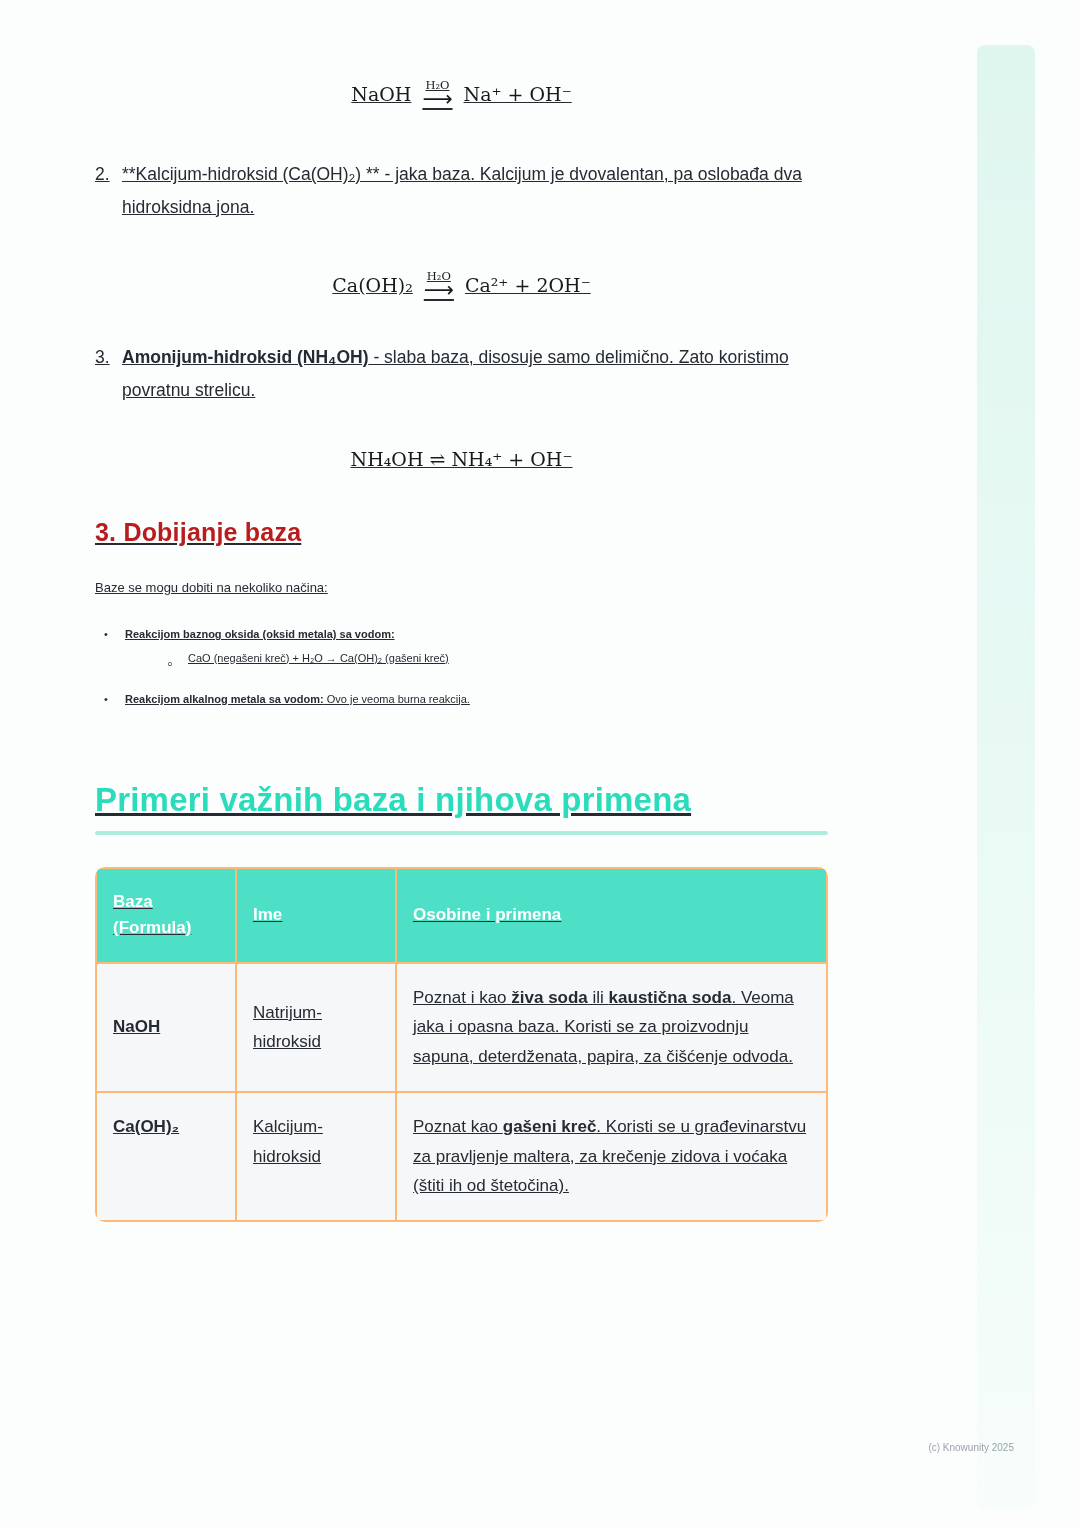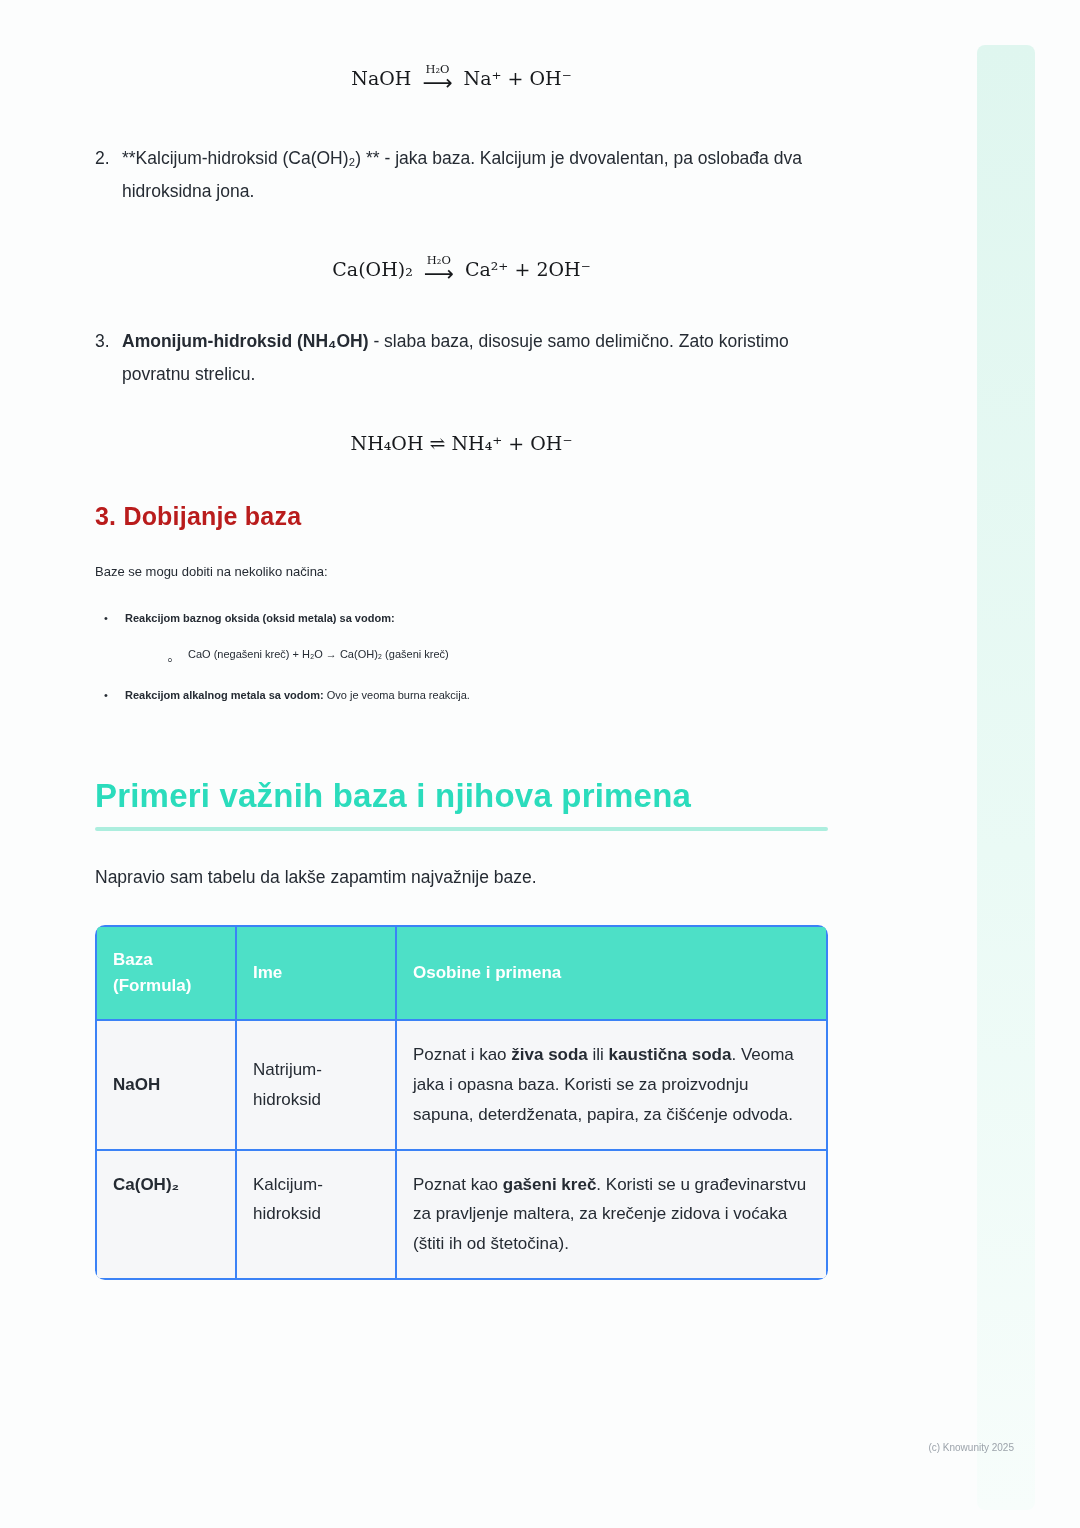--- a/index.html
+++ b/index.html
@@ -11,21 +11,21 @@
     color:#252b33;
     font-family:"Liberation Sans","DejaVu Sans",sans-serif;
   }
 
   .side-strip {
     position:absolute; top:45px; right:45px; width:58px; height:1465px;
     background:linear-gradient(180deg,#dff6ef 0%, #eafaf5 55%, #f7fdfb 100%);
     border-radius:8px;
   }
 
-  .content { position:absolute; left:95px; top:0; width:733px; }
+  .content { position:absolute; left:95px; top:16px; width:733px;text-decoration:underline; }
 
   
   .eq {
     display:flex; justify-content:center; align-items:center; gap:9px;
     font-family:"DejaVu Serif","DejaVu Sans","Liberation Serif",serif;
     font-size:19px; color:#17191c;
   }
   .eq1 { margin-top:64px; }
   .eq2 { margin-top:48px; }
   .eq3 { margin-top:42px; }
@@ -45,28 +45,28 @@
   .para { margin-top:30px; font-size:13px; line-height:1.7; }
   .h1 { margin-top:72px; font-size:33px; font-weight:800; color:#2bdcbc; letter-spacing:0.2px; }
   .h1-underline { margin-top:12px; height:4px; width:100%; background:#aceede; border-radius:2px; }
   .para2 { margin-top:32px; font-size:17.5px; line-height:1.7; }
 
   
   .bullets { margin-top:26px; font-size:11px; line-height:1.75; }
   .li1 { position:relative; padding-left:30px; }
   .li1 + .li1 { margin-top:22px; }
   .li1::before { content:"•"; position:absolute; left:9px; top:0; }
-  .sublist { margin-top:16px; }
+  .sublist { margin-top:4px; }
   .li2 { position:relative; margin-left:40px; padding-left:23px; }
   .li2::before { content:"◦"; position:absolute; left:2px; top:1px; font-size:16px; }
   .li2 + .li2 { margin-top:16px; }
 
   
   .table-wrap { margin-top:32px; border-radius:10px; overflow:hidden; width:733px; }
-  table.info-table { width:100%; border-collapse:separate; border-spacing:2px; background:#3b82f6; }
+  table.info-table { width:100%; border-collapse:separate; border-spacing:2px; background:#fdba74; }
   col.c1 { width:138px; } col.c2 { width:158px; }
   th {
     background:#4de0c7; color:#ffffff; text-align:left;
     font-size:17px; font-weight:700; line-height:1.55;
     padding:20px 16px; vertical-align:middle;
   }
   td {
     background:#f6f7f9; font-size:17px; line-height:1.75;
     padding:19px 16px; vertical-align:middle; color:#252b33;
   }
@@ -129,21 +129,20 @@
       </div>
     </div>
     <div class="li1">
       <span class="b">Reakcijom alkalnog metala sa vodom:</span><span> Ovo je veoma burna reakcija.</span>
     </div>
   </div>
 
   <div class="h1">Primeri važnih baza i njihova primena</div>
   <div class="h1-underline"></div>
 
-  <div class="para2">Napravio sam tabelu da lakše zapamtim najvažnije baze.</div>
 
   <div class="table-wrap">
     <table class="info-table">
       <colgroup>
           <col class="c1">
           <col class="c2">
           <col class="c3">
         </colgroup>
       <thead>
         <tr>

